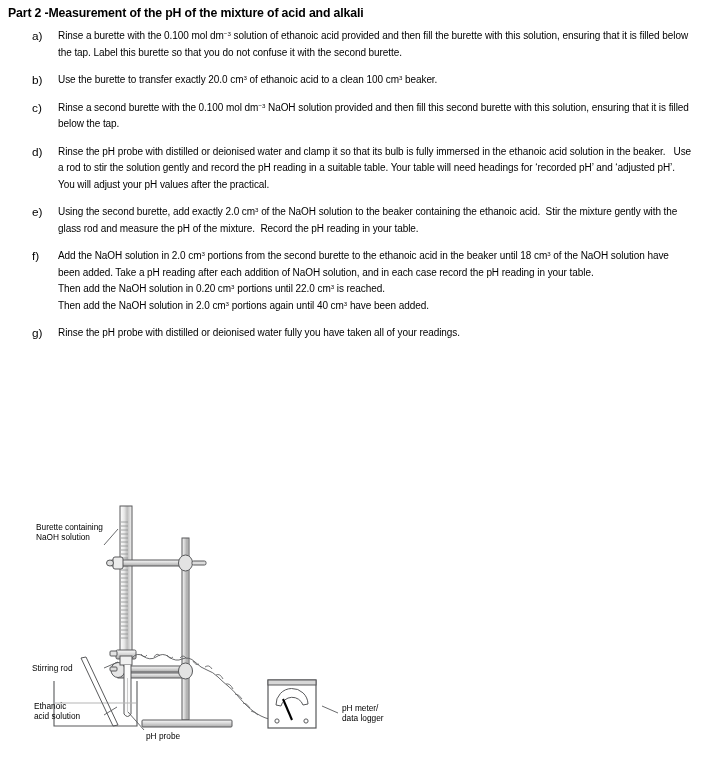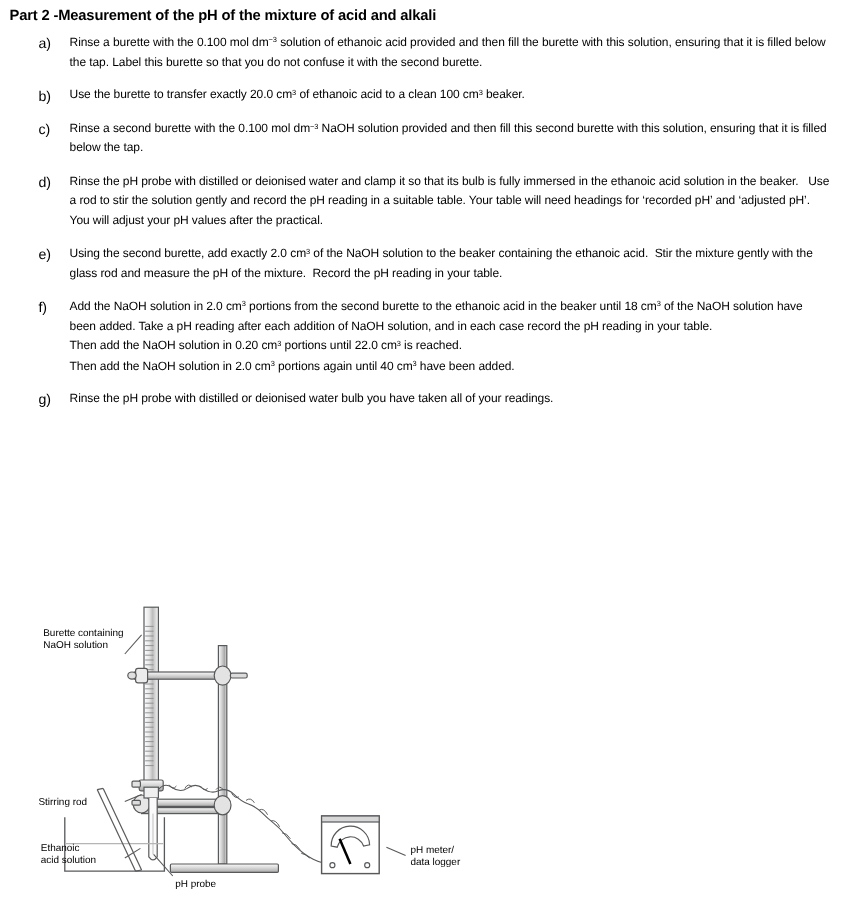--- a/index.html
+++ b/index.html
@@ -107,21 +107,21 @@
       <div class="step-body">Using the second burette, add exactly 2.0 cm<sup>3</sup> of the NaOH solution to the beaker containing the ethanoic acid.&nbsp; Stir the mixture gently with the glass rod and measure the pH of the mixture.&nbsp; Record the pH reading in your table.</div>
     </div>
 
     <div class="step" style="margin-top:9px;">
       <div class="step-marker">f)</div>
       <div class="step-body">Add the NaOH solution in 2.0 cm<sup>3</sup> portions from the second burette to the ethanoic acid in the beaker until 18 cm<sup>3</sup> of the NaOH solution have been added. Take a pH reading after each addition of NaOH solution, and in each case record the pH reading in your table.<br>Then add the NaOH solution in 0.20 cm<sup>3</sup> portions until 22.0 cm<sup>3</sup> is reached.<br>Then add the NaOH solution in 2.0 cm<sup>3</sup> portions again until 40 cm<sup>3</sup> have been added.</div>
     </div>
 
     <div class="step" style="margin-top:11px;">
       <div class="step-marker">g)</div>
-      <div class="step-body">Rinse the pH probe with distilled or deionised water bulb you have taken all of your readings.</div>
+      <div class="step-body">Rinse the pH probe with distilled or deionised water fully you have taken all of your readings.</div>
     </div>
 
   </div>
 
   <div class="diagram-wrap">
     <svg width="716" height="268" viewBox="0 0 716 268" xmlns="http://www.w3.org/2000/svg">
       <defs>
         <linearGradient id="tubeGrad" x1="0" y1="0" x2="1" y2="0">
           <stop offset="0%" stop-color="#ffffff"></stop>
           <stop offset="35%" stop-color="#e8e8e8"></stop>

